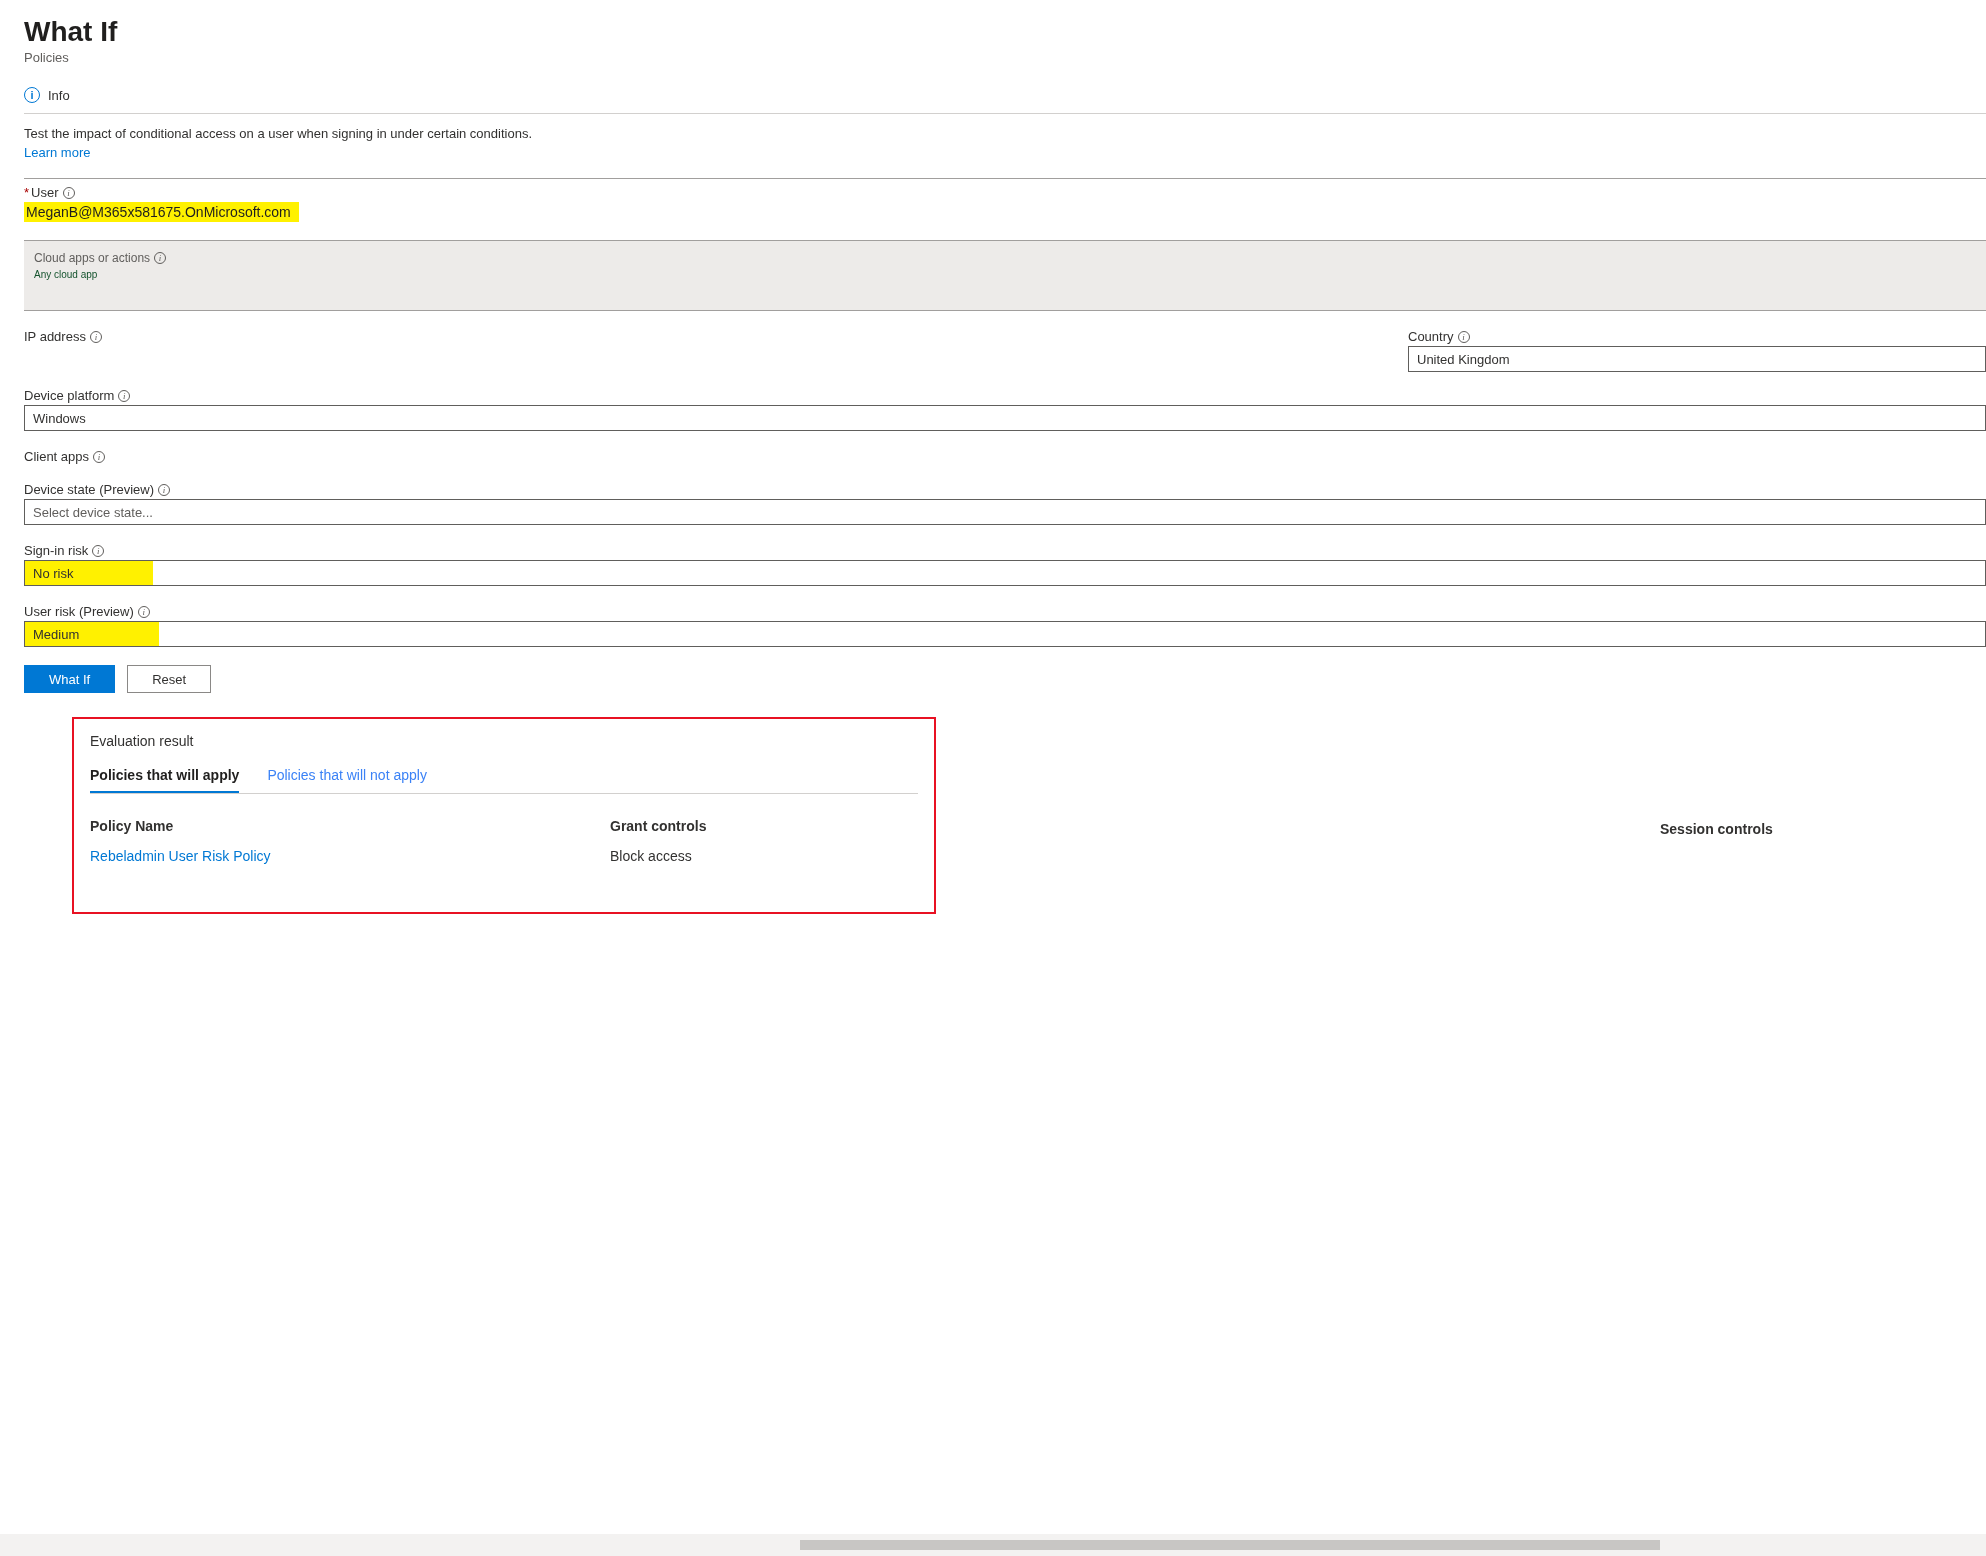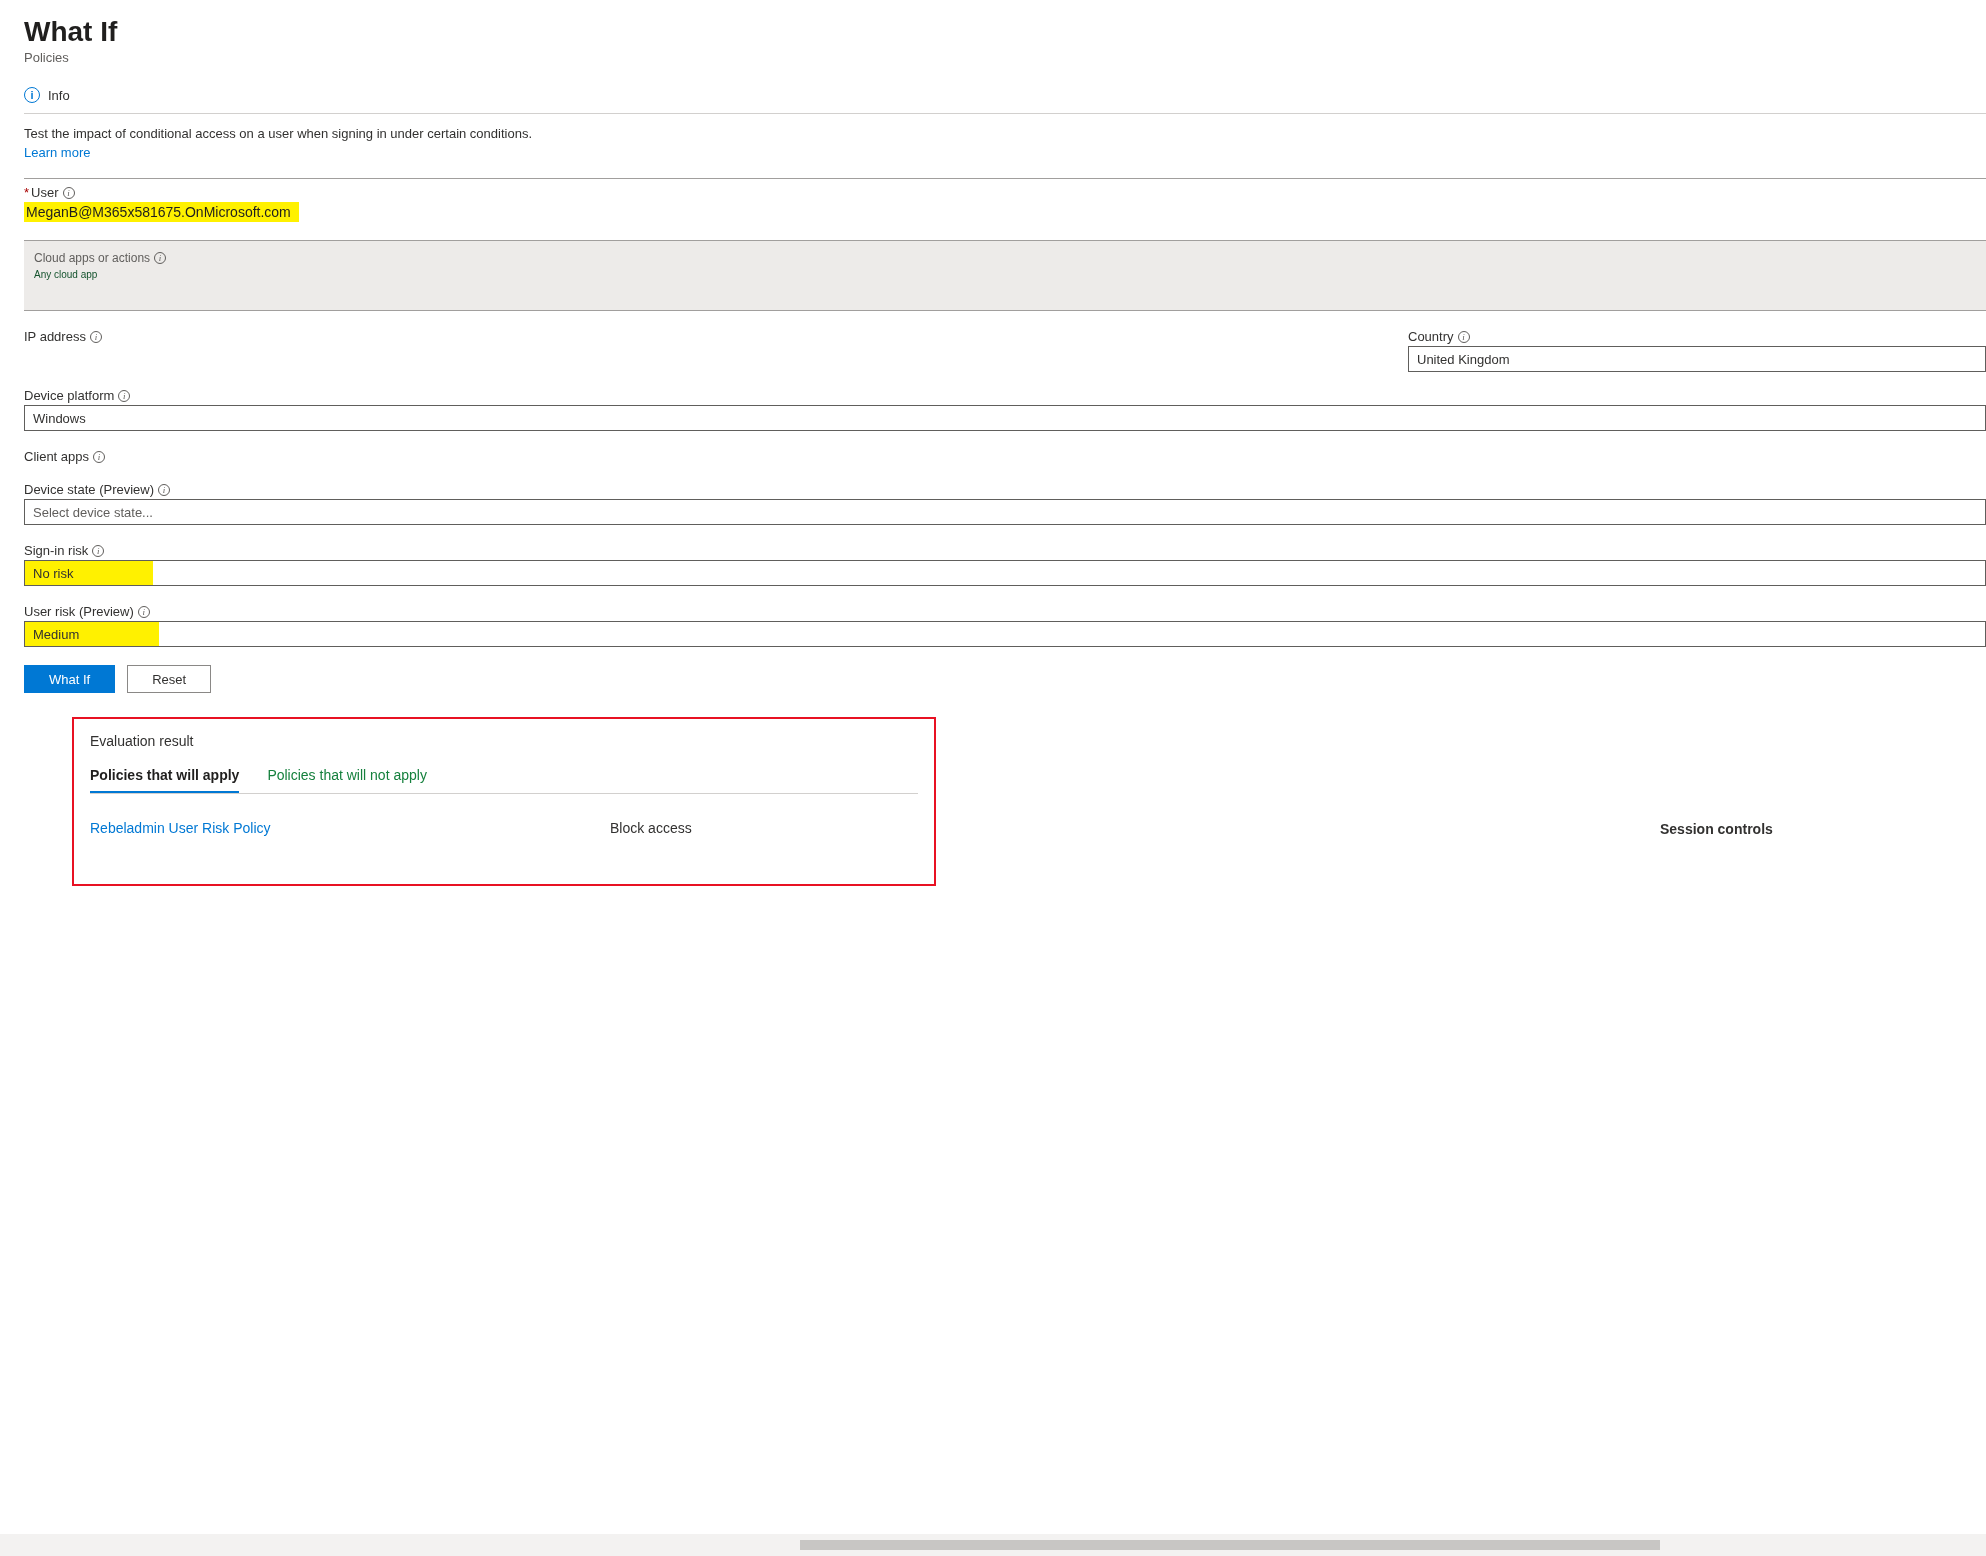--- a/index.html
+++ b/index.html
@@ -65,21 +65,21 @@
     background: #0078d4; color: #fff; border: 1px solid #0078d4; height: 28px;
     padding: 0 24px; font-size: 13px; cursor: pointer;
   }
   .btn-default {
     background: #fff; color: #323130; border: 1px solid #8a8886; height: 28px;
     padding: 0 24px; font-size: 13px; cursor: pointer;
   }
   .result-box { border: 2px solid #e81123; padding: 14px 16px 40px 16px; width: 864px; position: relative; }
   .result-title { font-size: 14px; color: #323130; margin-bottom: 14px; }
   .tabs { display: flex; gap: 28px; border-bottom: 1px solid #d2d0ce; margin-bottom: 18px; }
-  .tab { font-size: 14px; color: #15803d; padding: 4px 0 8px 0; cursor: pointer; border-bottom: 2px solid transparent; }
+  .tab { font-size: 14px; color: #3b82f6; padding: 4px 0 8px 0; cursor: pointer; border-bottom: 2px solid transparent; }
   .tab.active { color: #201f1e; font-weight: 600; border-bottom: 2px solid #0078d4; }
   .result-table { width: 100%; font-size: 14px; }
   .result-header-row { display: flex; padding: 6px 0; }
   .col-policy { flex: 0 0 520px; font-weight: 600; }
   .col-grant { flex: 1; font-weight: 600; }
   .result-data-row { display: flex; padding: 8px 0; }
   .col-policy-val { flex: 0 0 520px; color: #0078d4; cursor: pointer; }
   .col-grant-val { flex: 1; color: #323130; }
   .footer-bar {
     position: absolute; left: 0; bottom: 0; width: 100%; height: 22px;
@@ -203,20 +203,24 @@
 
   
   <div style="position:relative;padding-left:48px;">
     <div class="result-box">
       <div class="result-title">Evaluation result</div>
       <div class="tabs">
         <div class="tab active">Policies that will apply</div>
         <div class="tab">Policies that will not apply</div>
       </div>
       <div class="result-table">
+        <div class="result-header-row">
+          <div class="col-policy">Policy Name</div>
+          <div class="col-grant">Grant controls</div>
+        </div>
         <div class="result-data-row">
           <div class="col-policy-val">Rebeladmin User Risk Policy</div>
           <div class="col-grant-val">Block access</div>
         </div>
       </div>
     </div>
     <div style="position:absolute; left:1636px; top:104px; font-size:14px; font-weight:600;">Session controls</div>
   </div>
 
 </div>

